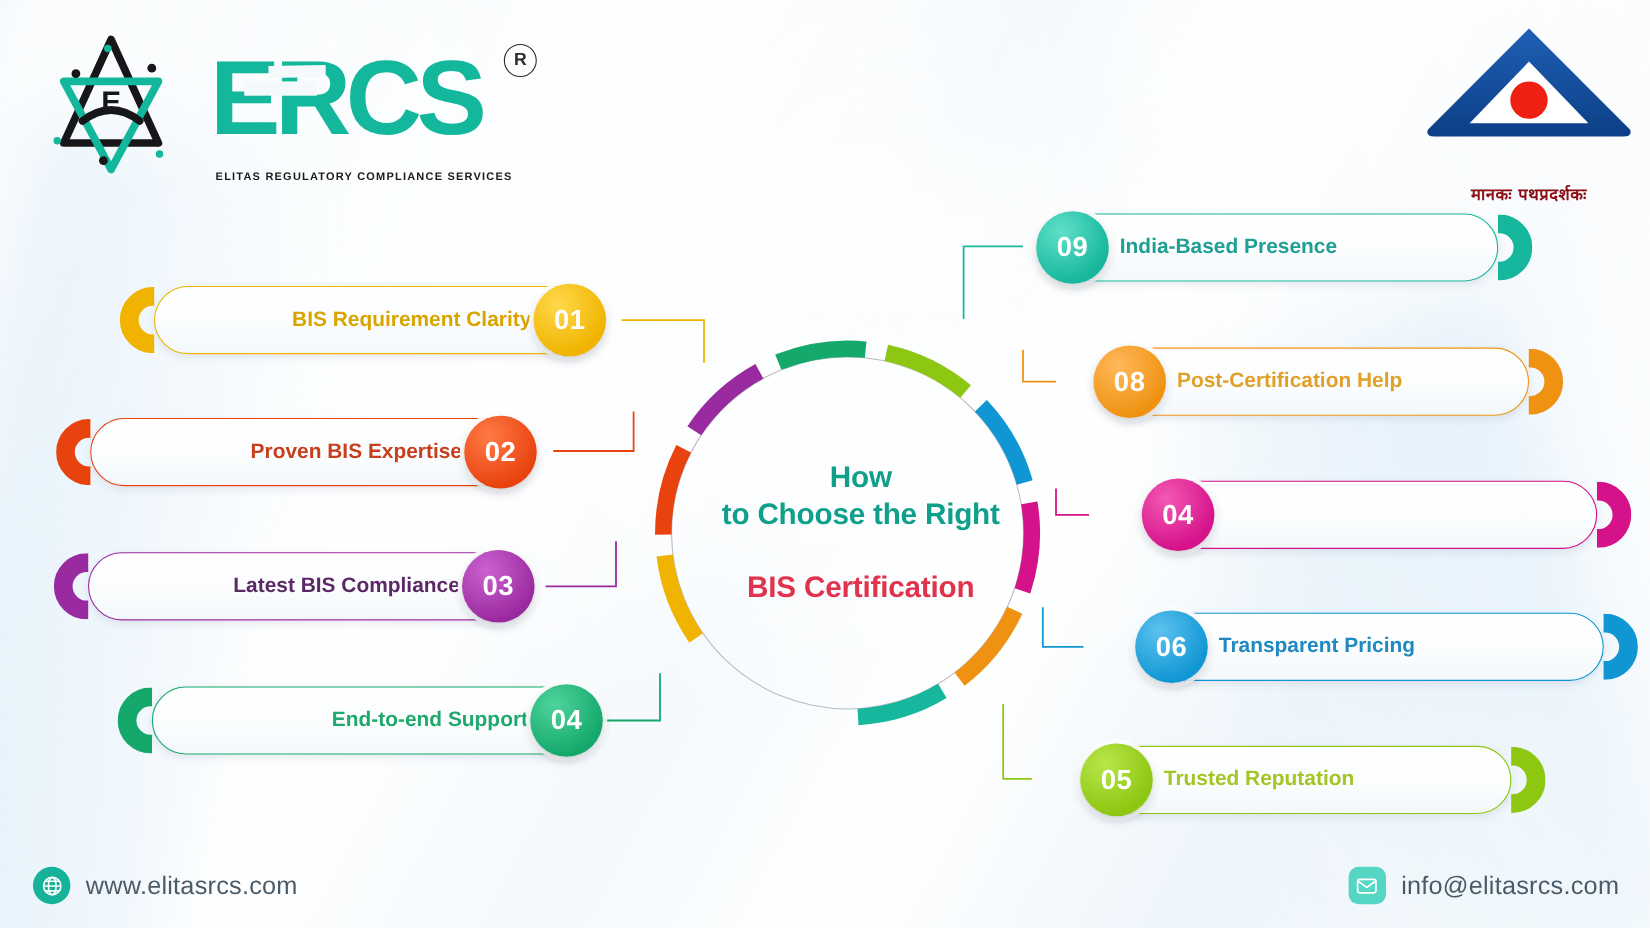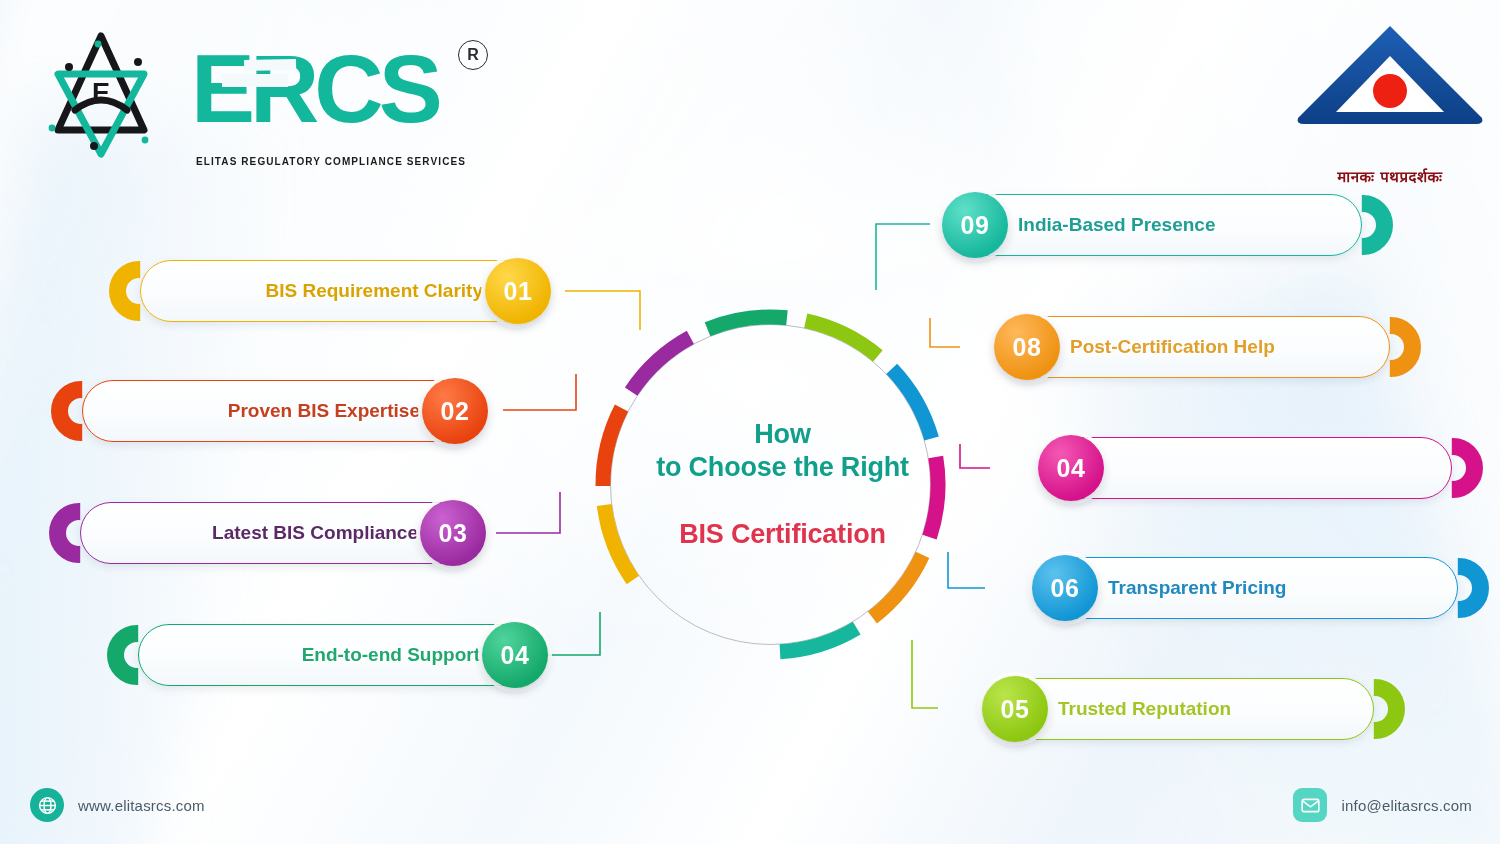--- a/index.html
+++ b/index.html
@@ -107,21 +107,21 @@
   .pill.right .num{ left:-6px; }
   .pill.right .label{ left:70px; }
 
   
   #wires{ position:absolute; left:0; top:0; width:1500px; height:844px; pointer-events:none; }
 
   
   .foot{ position:absolute; bottom:22px; display:flex; align-items:center; gap:14px; }
   #foot-web{ left:30px; }
   #foot-mail{ right:28px; }
-  .foot .txt{ font-size:15px; color:#4a5b68; letter-spacing:.2px; }
+  .foot .txt{ font-size:23px; color:#4a5b68; letter-spacing:.2px; }
   .foot .ic{
     width:34px; height:34px; display:flex; align-items:center; justify-content:center;
     color:#fff;
   }
   .ic.globe{ background:#16b39a; border-radius:50%; }
   .ic.mail{ background:#54d6c3; border-radius:9px; }
 </style>
 </head>
 <body>
 

